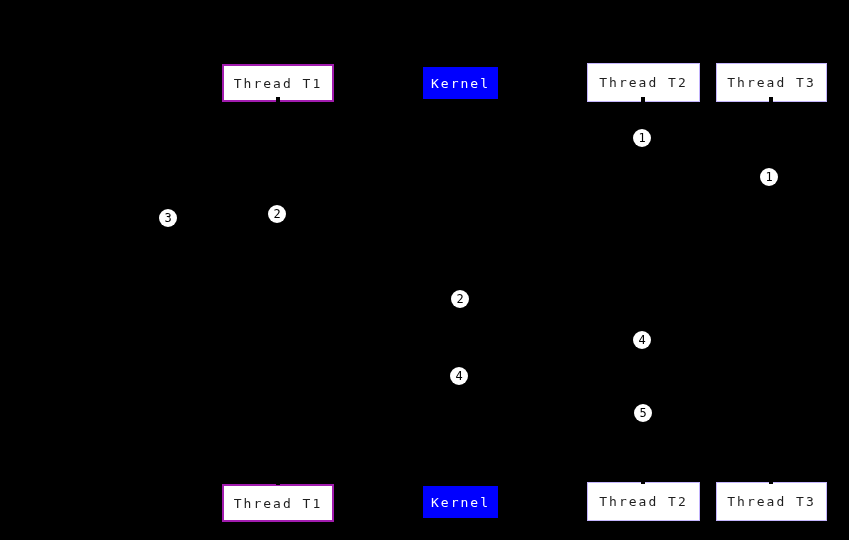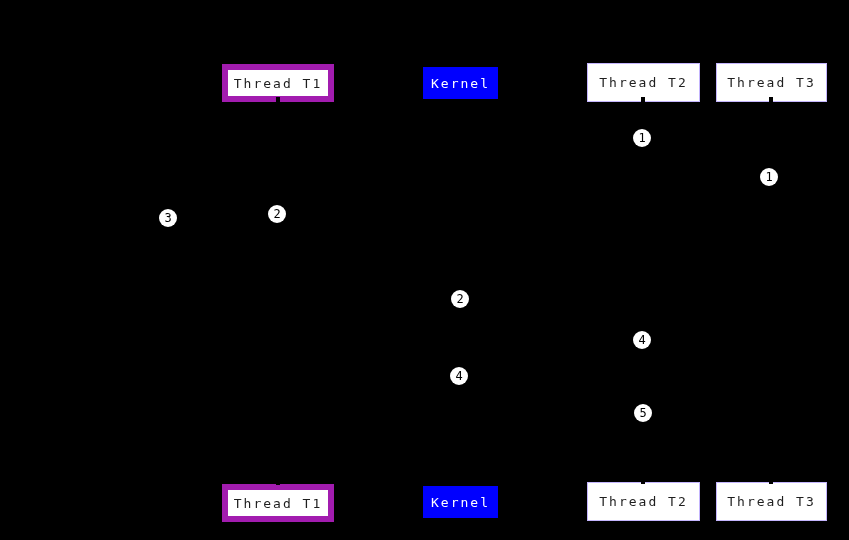--- a/index.html
+++ b/index.html
@@ -20,21 +20,21 @@
     box-sizing: border-box;
     background: #ffffff;
     display: flex;
     align-items: center;
     justify-content: center;
     font-size: 13px;
     letter-spacing: 2px;
     color: #1f1f1f;
     white-space: nowrap;
   }
-  .box.red   { border: 6px solid #a21caf; align-items: center; }
+  .box.red   { border: 2px solid #a21caf; align-items: center; }
   .box.blue  { border: 1px solid #c4b5fd; }
   .box.kernel {
     background: #0000ff;
     border: none;
     color: #ffffff;
     align-items: center;
   }
   .marker {
     position: absolute;
     width: 18px;

